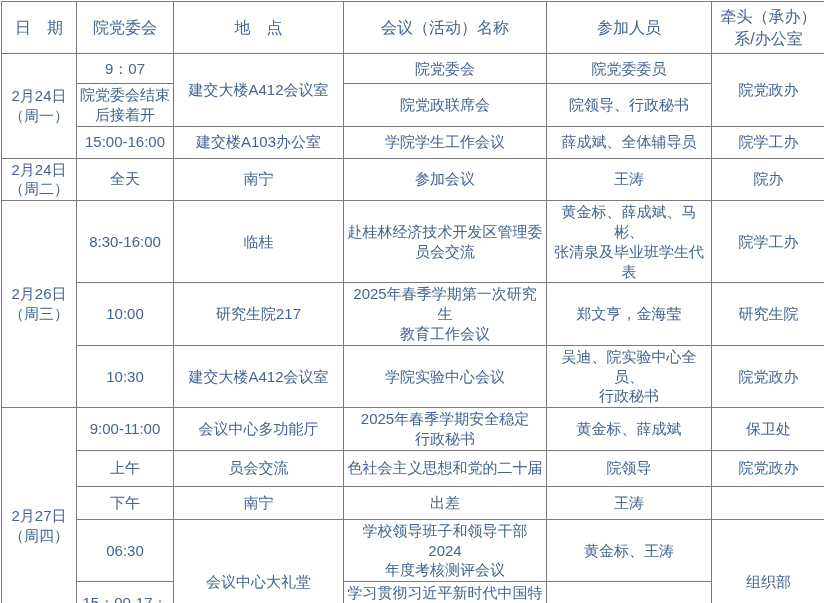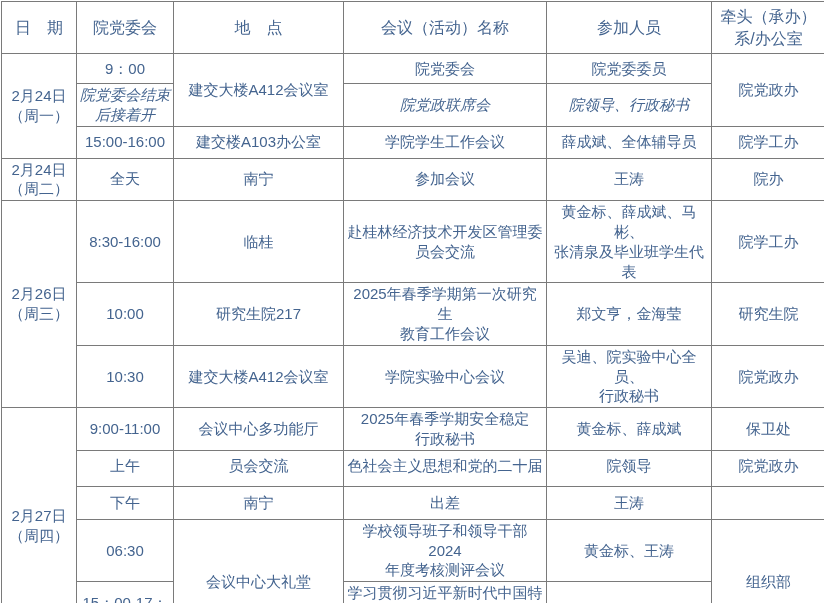--- a/index.html
+++ b/index.html
@@ -32,28 +32,28 @@
     padding:1px 3px;
     font-size:15px;
     line-height:1.32;
     white-space:pre-line;
     overflow:hidden;
     font-weight:normal;
   }
   thead tr{height:52px;}
   thead th{font-size:16px;}
   tbody tr:nth-child(1){height:30px;}
-  tbody tr:nth-child(2){height:36px;font-style:italic;}
+  tbody tr:nth-child(2){height:36px;}
   tbody tr:nth-child(3){height:32px;}
   tbody tr:nth-child(4){height:42px;}
   tbody tr:nth-child(5){height:44px;}
   tbody tr:nth-child(6){height:41px;}
   tbody tr:nth-child(7){height:42px;}
   tbody tr:nth-child(8){height:42px;}
-  tbody tr:nth-child(9){height:36px;font-family:Liberation Mono, monospace;}
+  tbody tr:nth-child(9){height:36px;}
   tbody tr:nth-child(10){height:33px;margin-top:12px;}
   tbody tr:nth-child(11){height:40px;}
   tbody tr:nth-child(12){height:62px;}
   tbody tr:nth-child(13){height:40px;}
   tbody tr:nth-child(14){height:32px;}
 </style>
 </head>
 <body>
 
 <table>
@@ -73,21 +73,21 @@
         <th>会议（活动）名称</th>
         <th>参加人员</th>
         <th>牵头（承办）
 系/办公室</th>
       </tr>
   </thead>
   <tbody>
       <tr>
         <td rowspan="3">2月24日
 （周一）</td>
-        <td>9：00</td>
+        <td>9：07</td>
         <td rowspan="2">建交大楼A412会议室</td>
         <td>院党委会</td>
         <td>院党委委员</td>
         <td rowspan="2">院党政办</td>
       </tr>
       <tr>
         <td>院党委会结束
 后接着开</td>
         <td>院党政联席会</td>
         <td>院领导、行政秘书</td>

